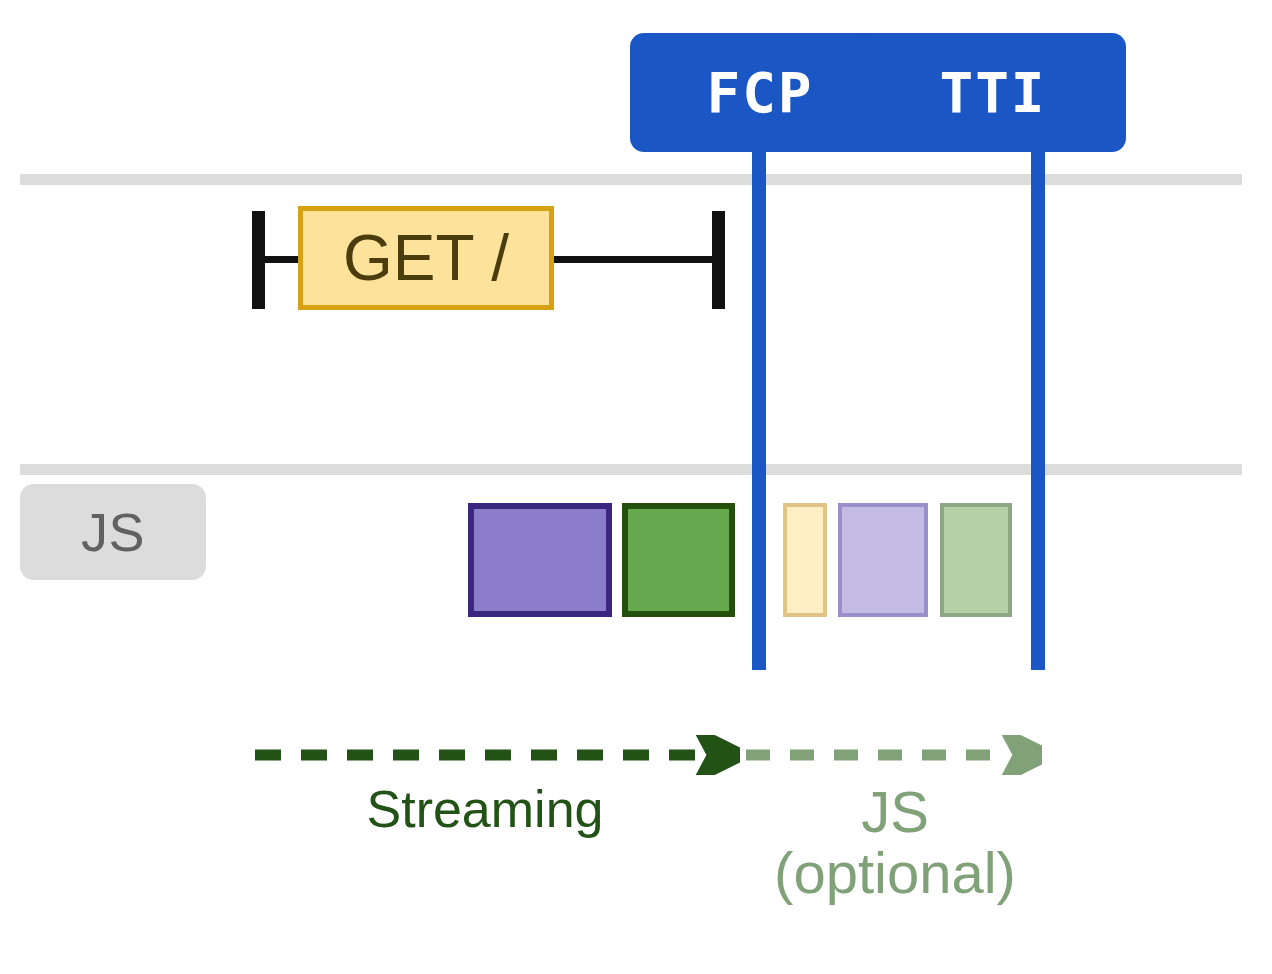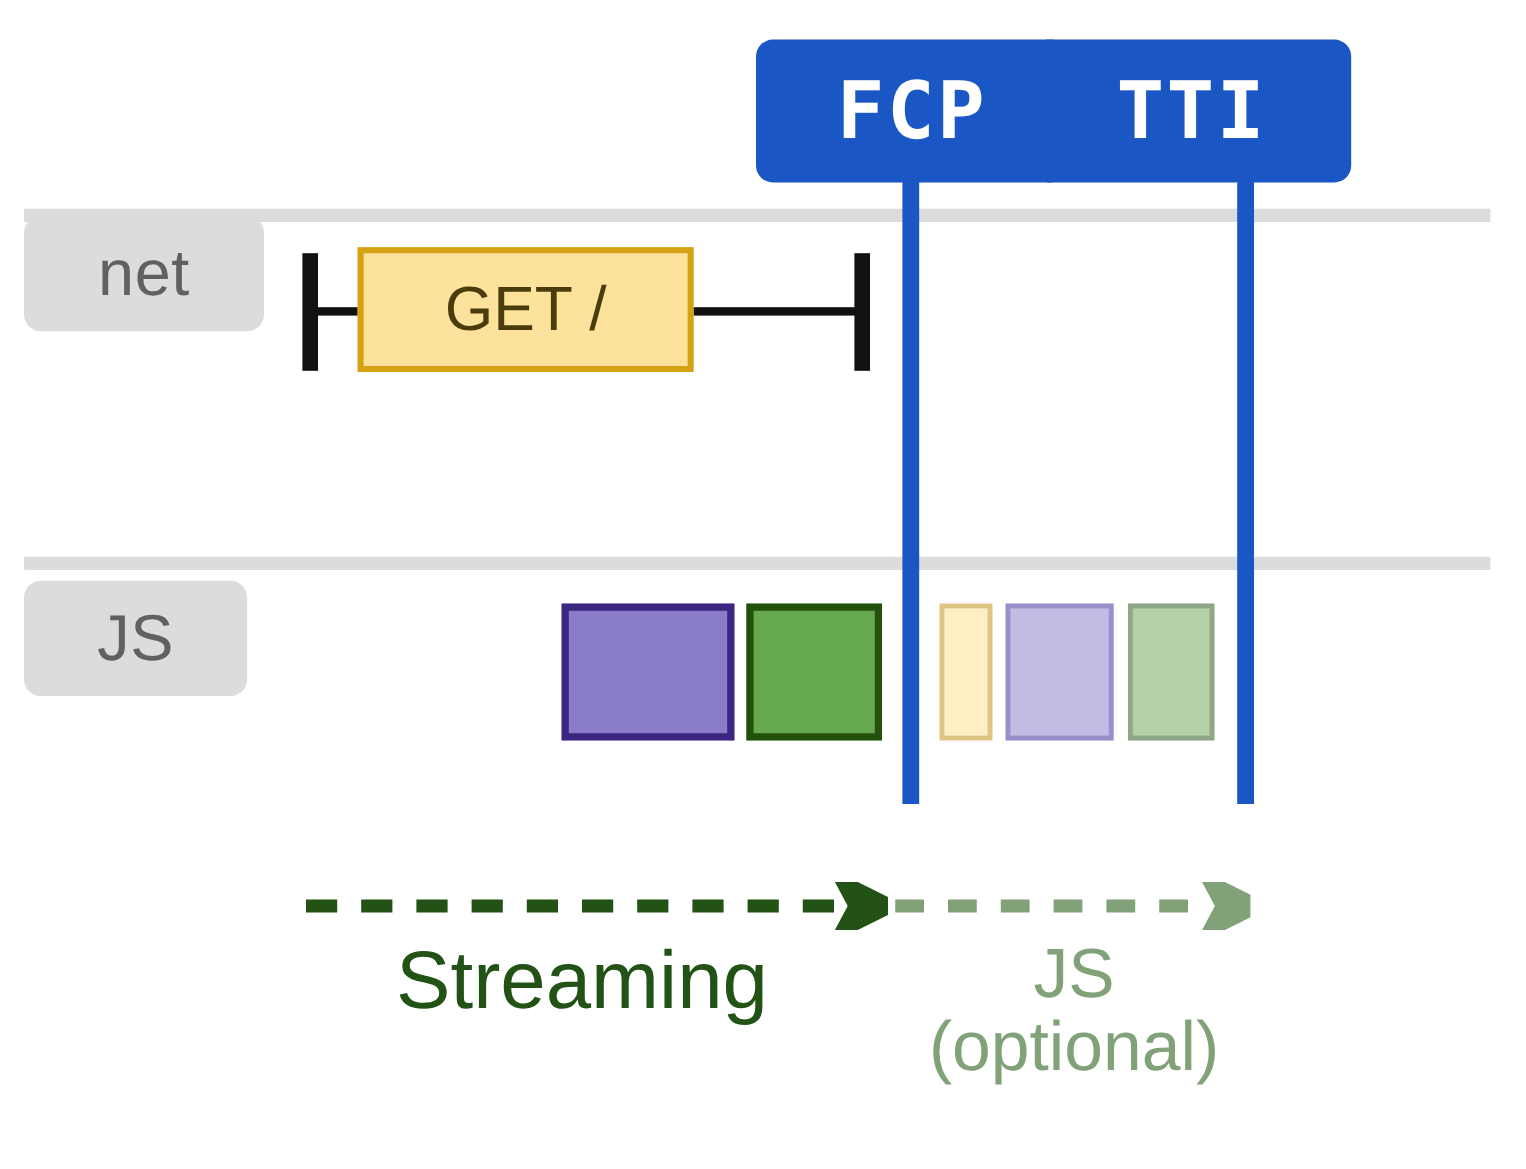--- a/index.html
+++ b/index.html
@@ -59,30 +59,30 @@
     height: 98px;
     background: #111111;
   }
   #net-cap-left  { left: 252px;  top: 211px; }
   #net-cap-right { left: 712px;  top: 211px; }
 
   #net-request-box {
     position: absolute;
     left: 298px;
     top: 206px;
-    width: 280px;
+    width: 256px;
     height: 104px;
     background: #fce29b;
     border: 5px solid #d6a214;
     box-sizing: border-box;
     display: flex;
     align-items: center;
     justify-content: center;
     color: #4a3c0c;
-    font-size: 52px;
+    font-size: 64px;
     line-height: 1;
     white-space: nowrap;
   }
 
   
   .js-task {
     position: absolute;
     box-sizing: border-box;
     top: 503px;
     height: 114px;
@@ -104,21 +104,21 @@
     top: 33px;
     height: 119px;
     background: #1a56c4;
     border-radius: 14px;
     display: flex;
     align-items: center;
     justify-content: center;
     color: #ffffff;
     font-family: "DejaVu Sans Mono", monospace;
     font-weight: bold;
-    font-size: 66px;
+    font-size: 56px;
     line-height: 1;
     letter-spacing: 2px;
   }
   #metric-badge-fcp { left: 630px; width: 260px; }
   #metric-badge-tti { left: 860px; width: 266px; }
 
   
   .annotation-arrow {
     position: absolute;
     height: 40px;
@@ -129,40 +129,39 @@
   .annotation-label {
     position: absolute;
     text-align: center;
     line-height: 1.05;
     white-space: pre-line;
   }
   #annotation-label-streaming {
     left: 250px;
     top: 782px;
     width: 470px;
-    font-size: 68px;
+    font-size: 52px;
     color: #225215;
   }
   #annotation-label-js {
     left: 730px;
     top: 782px;
     width: 330px;
     font-size: 58px;
     color: #81a279;
   }
 </style>
 </head>
 <body>
 
 <div id="stage">
 
   <div class="row-rule" id="rule-net"></div>
   <div class="row-rule" id="rule-js"></div>
 
-  <div class="row-chip" id="chip-net">net</div>
 
   <div id="net-bar-line"></div>
   <div class="net-cap" id="net-cap-left"></div>
   <div class="net-cap" id="net-cap-right"></div>
   <div id="net-request-box">GET /</div>
 
   <div class="row-chip" id="chip-js">JS</div>
 
   <div id="js-tasks-layer">
       <div class="js-task" style="left: 468px; width: 144px; background: rgb(138, 124, 200); border: 6px solid rgb(59, 38, 128);"></div>

